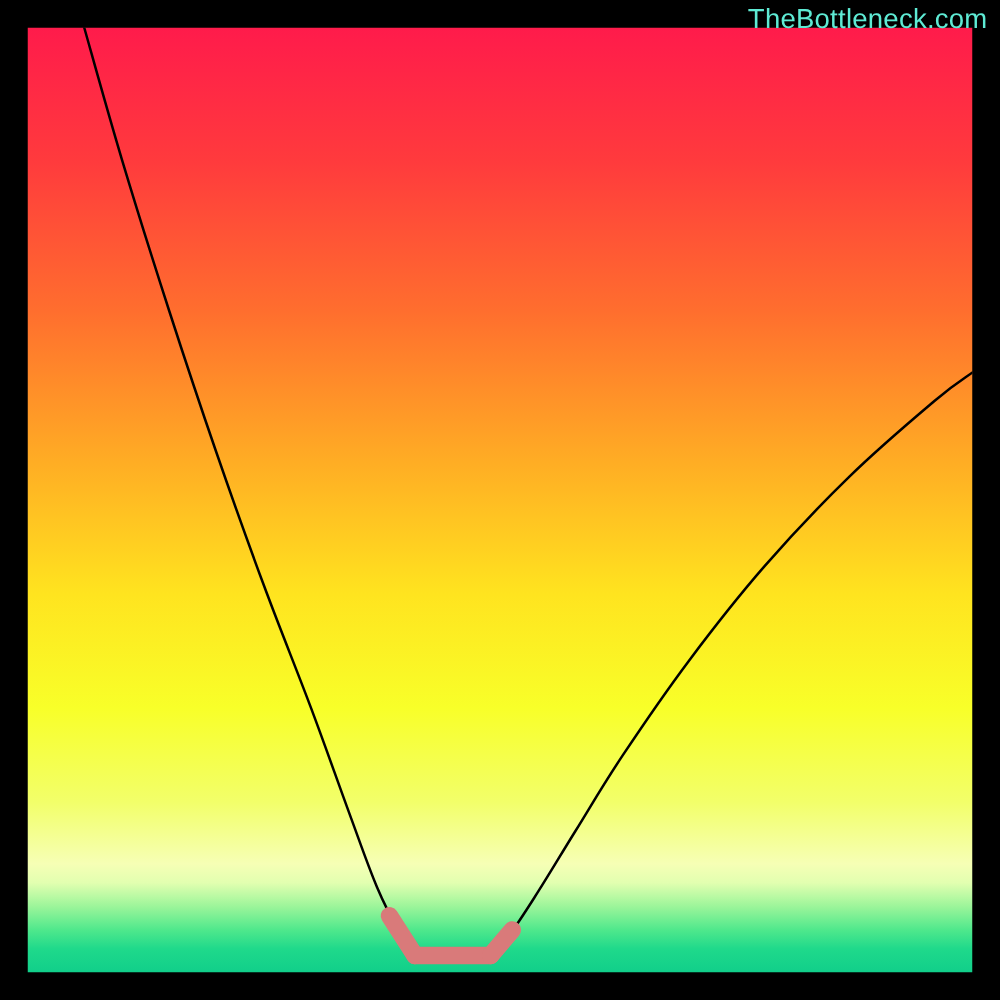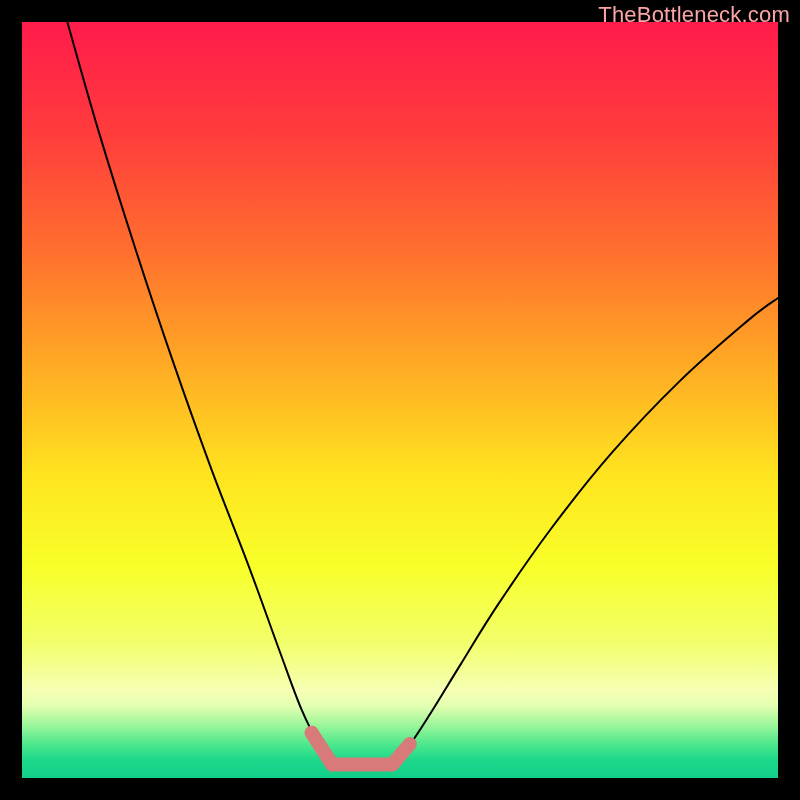--- a/index.html
+++ b/index.html
@@ -16,21 +16,21 @@
     left: 22px;
     top: 22px;
     width: 756px;
     height: 756px;
     background: #000;
   }
   .watermark {
     position: absolute;
     top: 2px;
     right: 10px;
-    color: #fca5a5;
+    color: #5eead4;
     font-size: 22px;
     font-weight: 500;
     letter-spacing: 0.2px;
     z-index: 5;
   }
   svg {
     display: block;
   }
 </style>
 </head>

